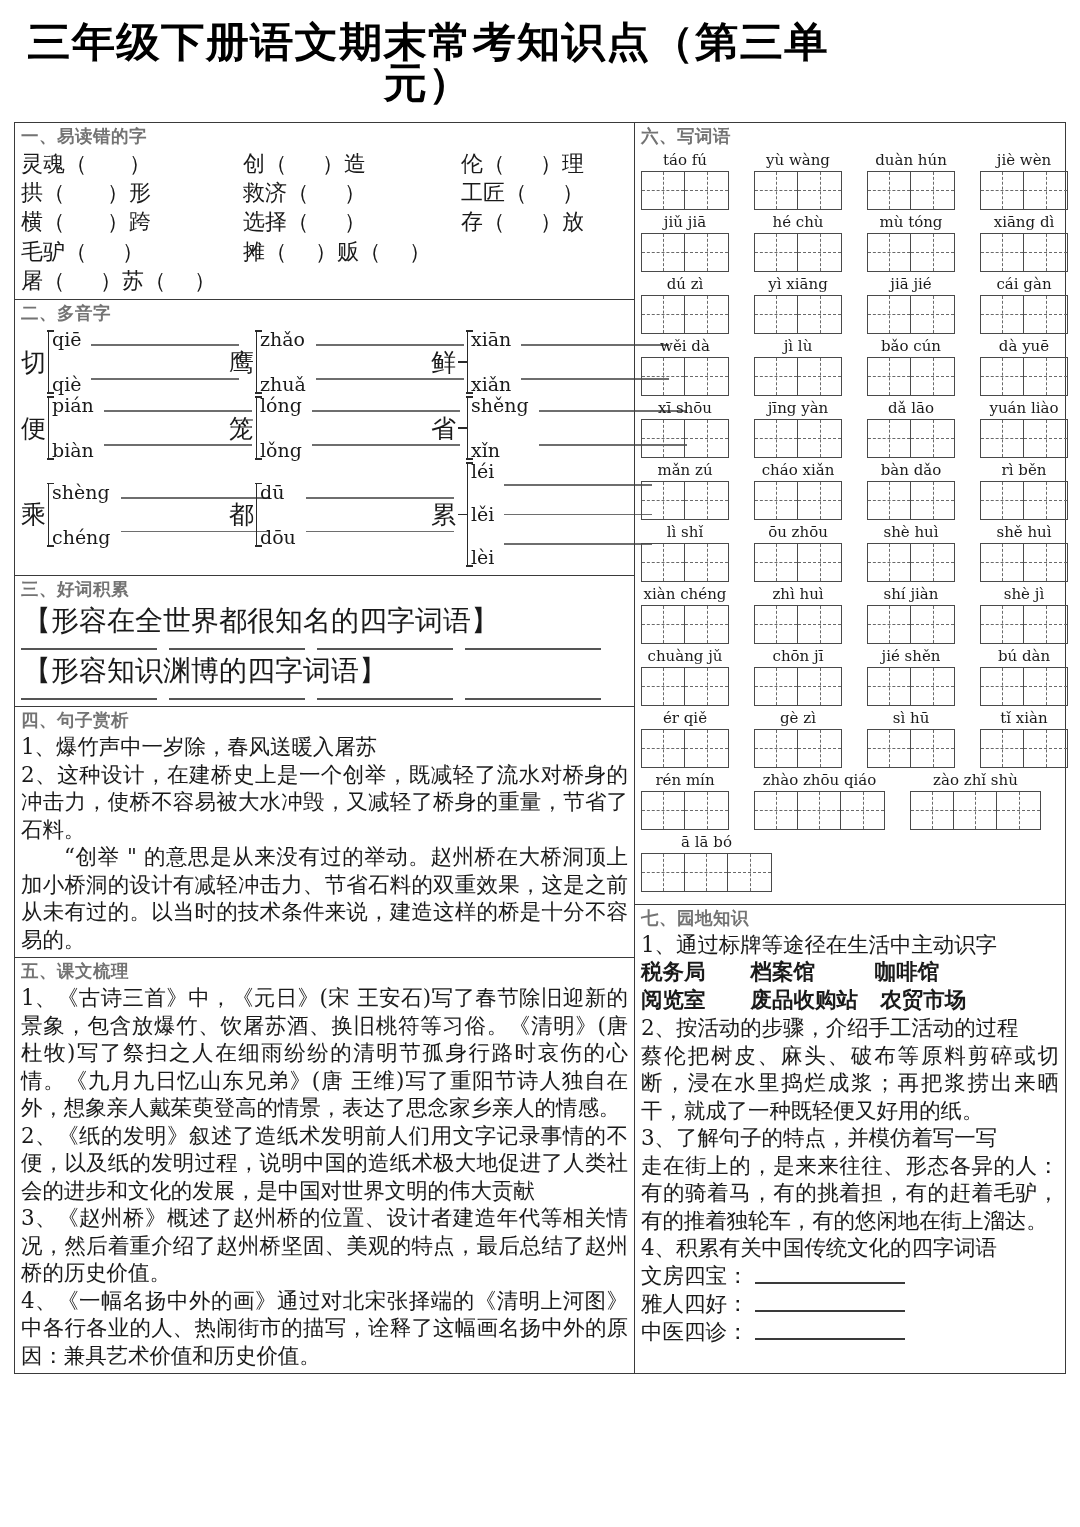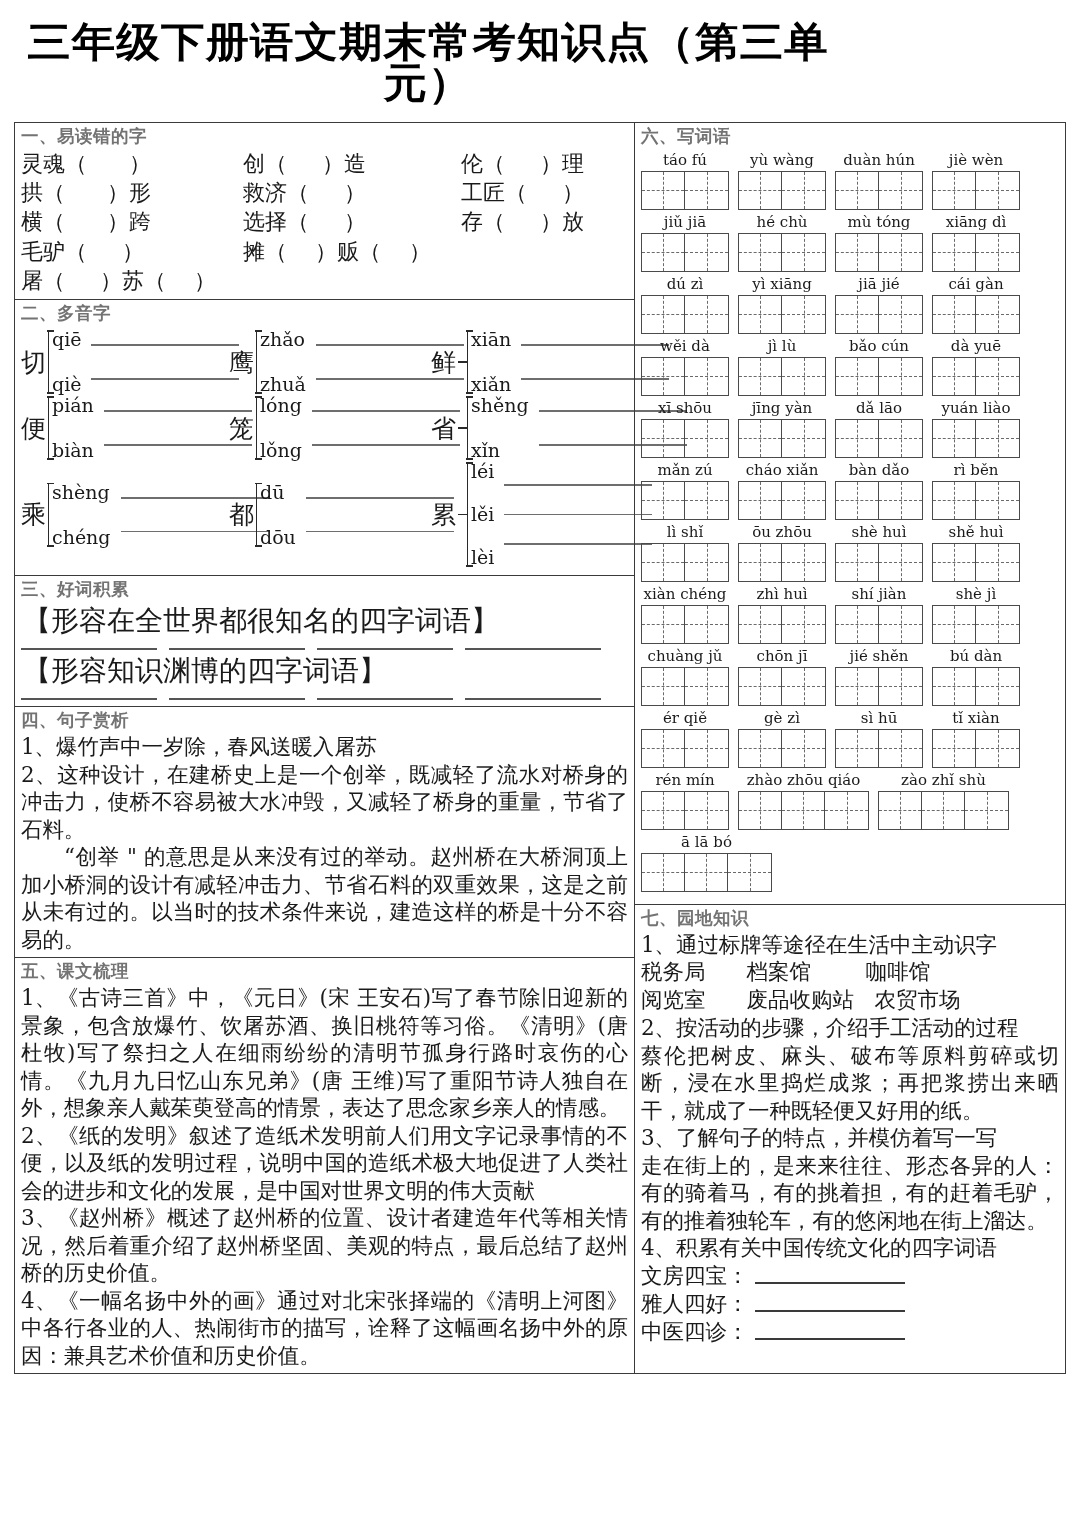--- a/index.html
+++ b/index.html
@@ -98,21 +98,21 @@
     font-size:21.5px;
     line-height:1.28;
     text-align:justify;
     letter-spacing:-0.1px;
   }
   .ptxt.ind { text-indent:2em; }
 
   
   .gridwrap { padding:3px 0 4px 0; }
   .grow { display:flex; justify-content:flex-start; margin-bottom:4px; }
-  .gitem { margin-right:9px; }
+  .gitem { margin-right:25px; }
   .gitem:last-child { margin-right:0; }
   .gpy {
     text-align:center;
     font-size:15px;
     font-family:"DejaVu Serif", serif;
     line-height:1.15;
     letter-spacing:0px;
     white-space:nowrap;
     height:19px;
   }
@@ -128,21 +128,21 @@
     border-left:1.2px dashed #6a6a6a;
   }
   .gcell::after {
     content:""; position:absolute; top:50%; left:0; right:0;
     border-top:1.2px dashed #6a6a6a;
   }
 
   
   .kvline { font-size:21.5px; line-height:1.3; display:flex; align-items:flex-end; }
   .kvline .uline { display:inline-block; width:150px; height:1.9px; background:#3a3a3a; margin:0 0 6px 6px; }
-  .wordrow { font-size:21.5px; line-height:1.3; white-space:pre; }
+  .wordrow { font-size:21.5px; line-height:1.3; white-space:pre;font-weight:bold; }
 </style>
 </head>
 <body>
 
 <div class="page">
 
   <div class="title">三年级下册语文期末常考知识点（第三单元）</div>
 
   <div class="cols">
 

